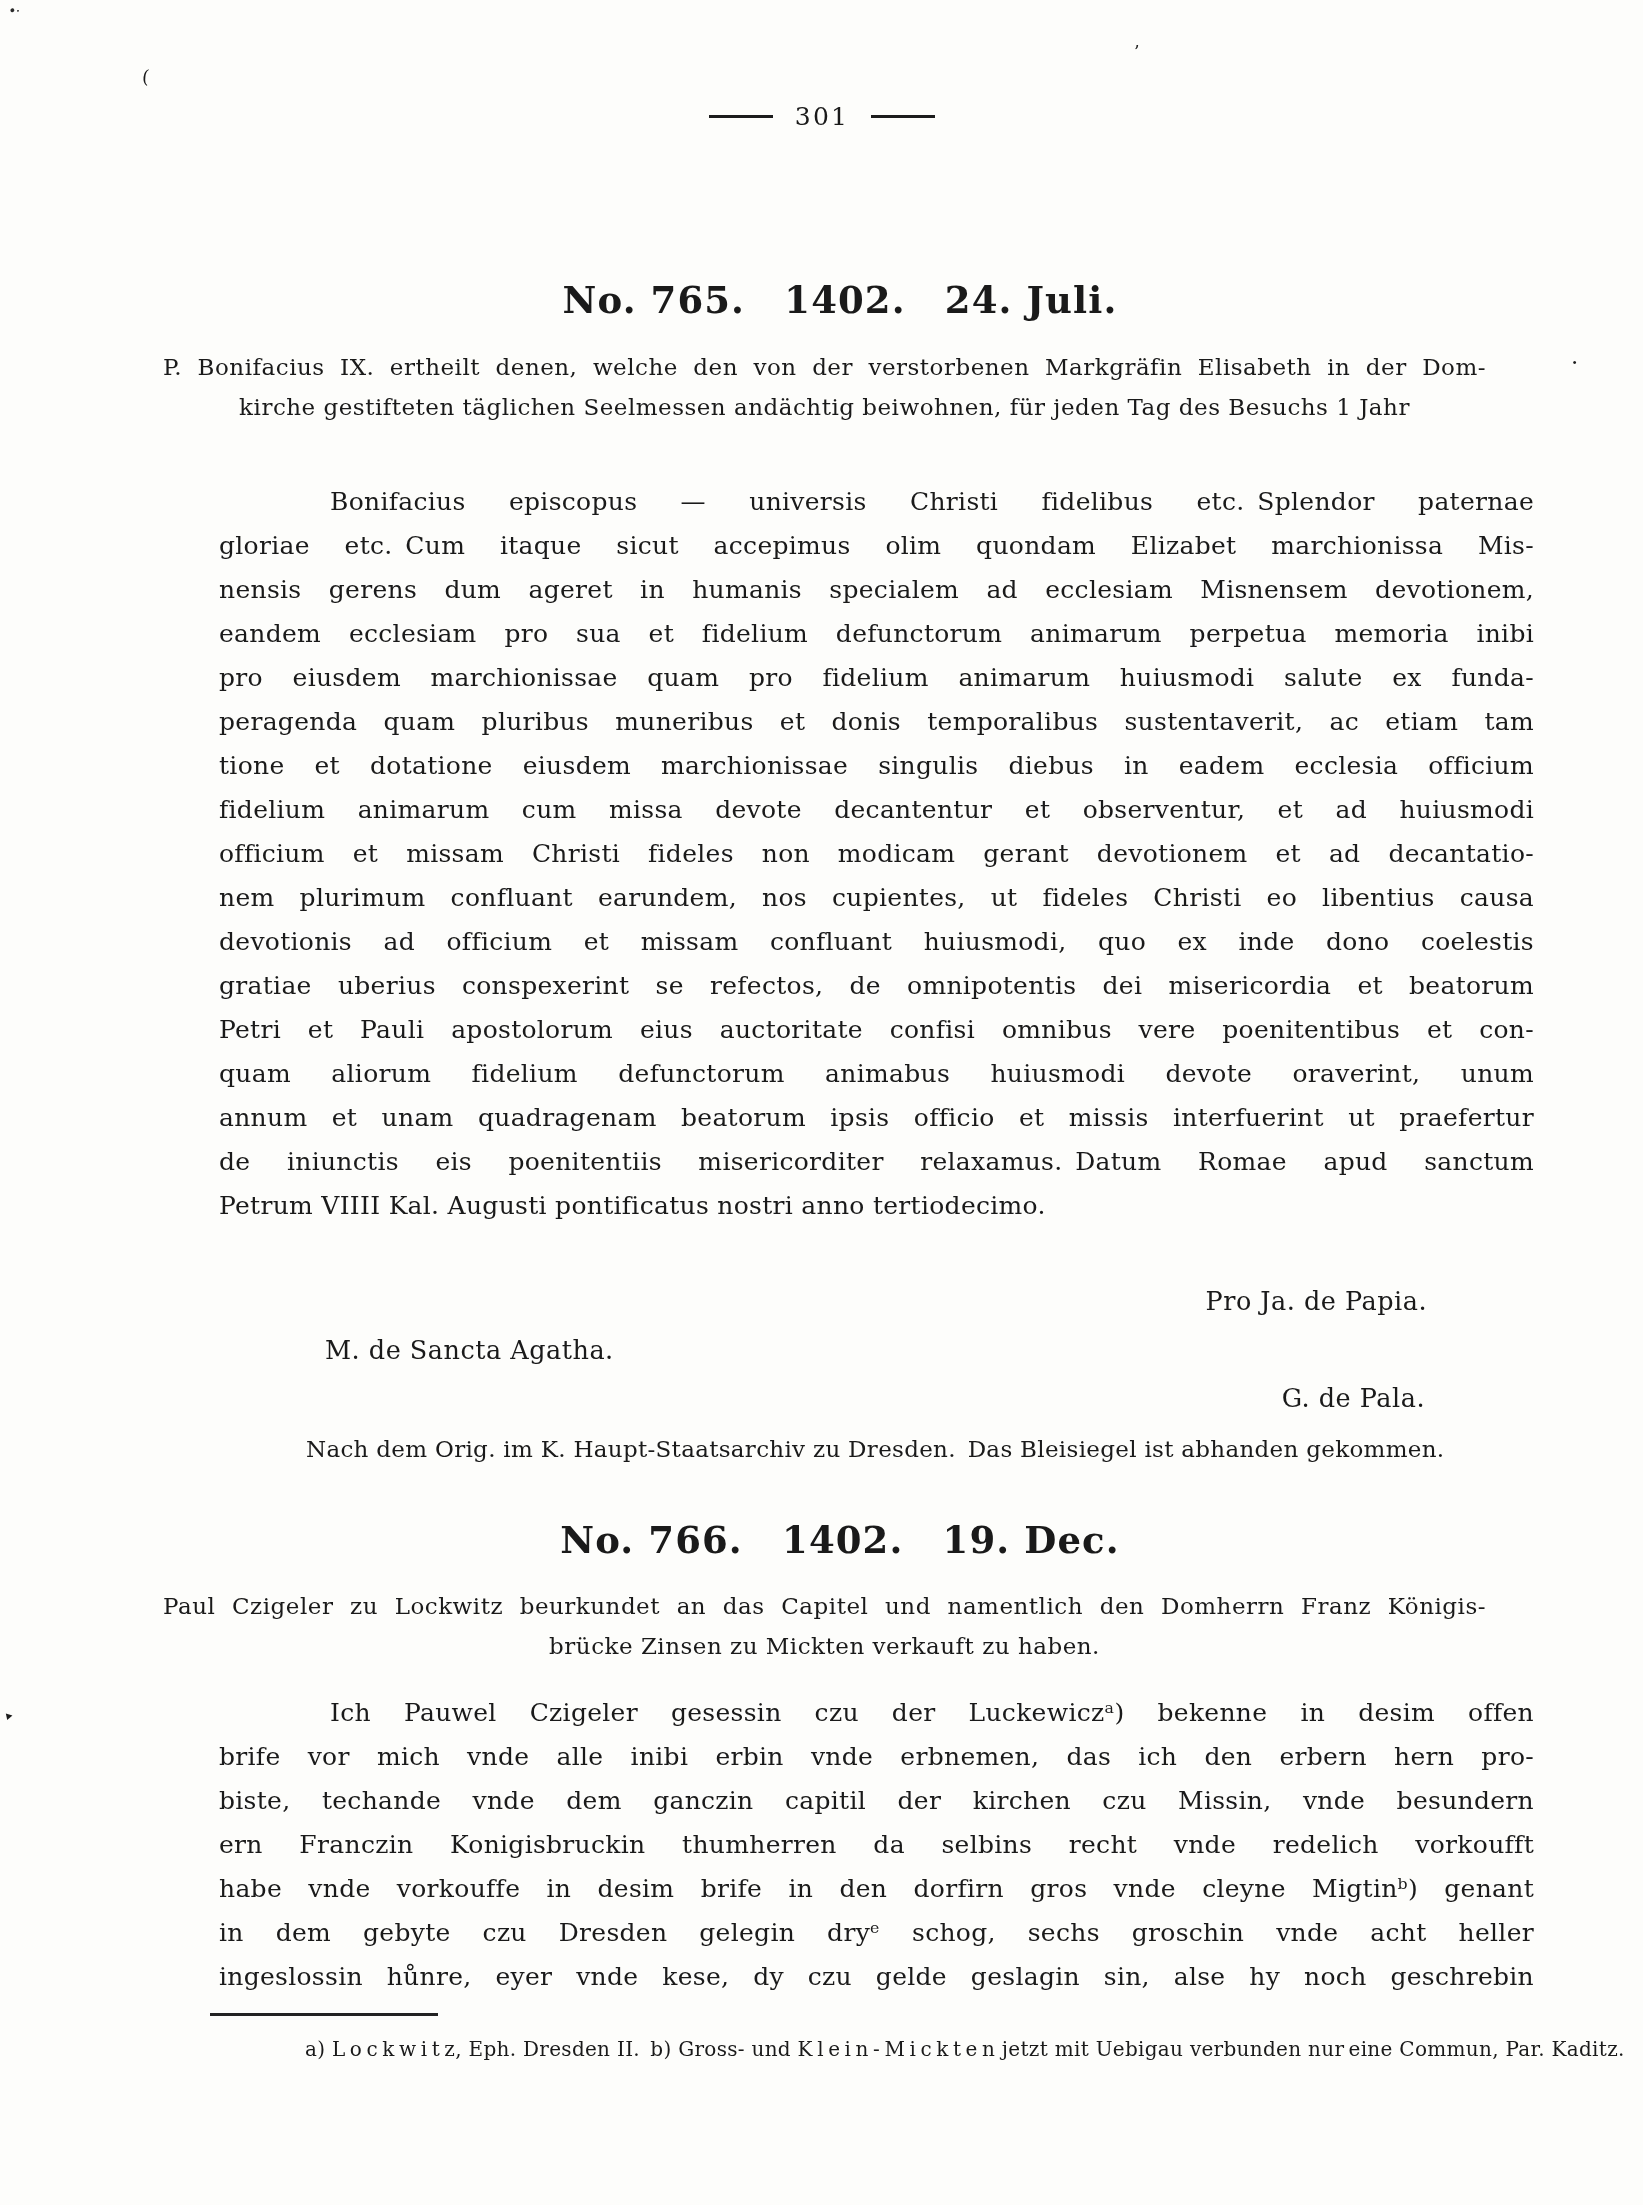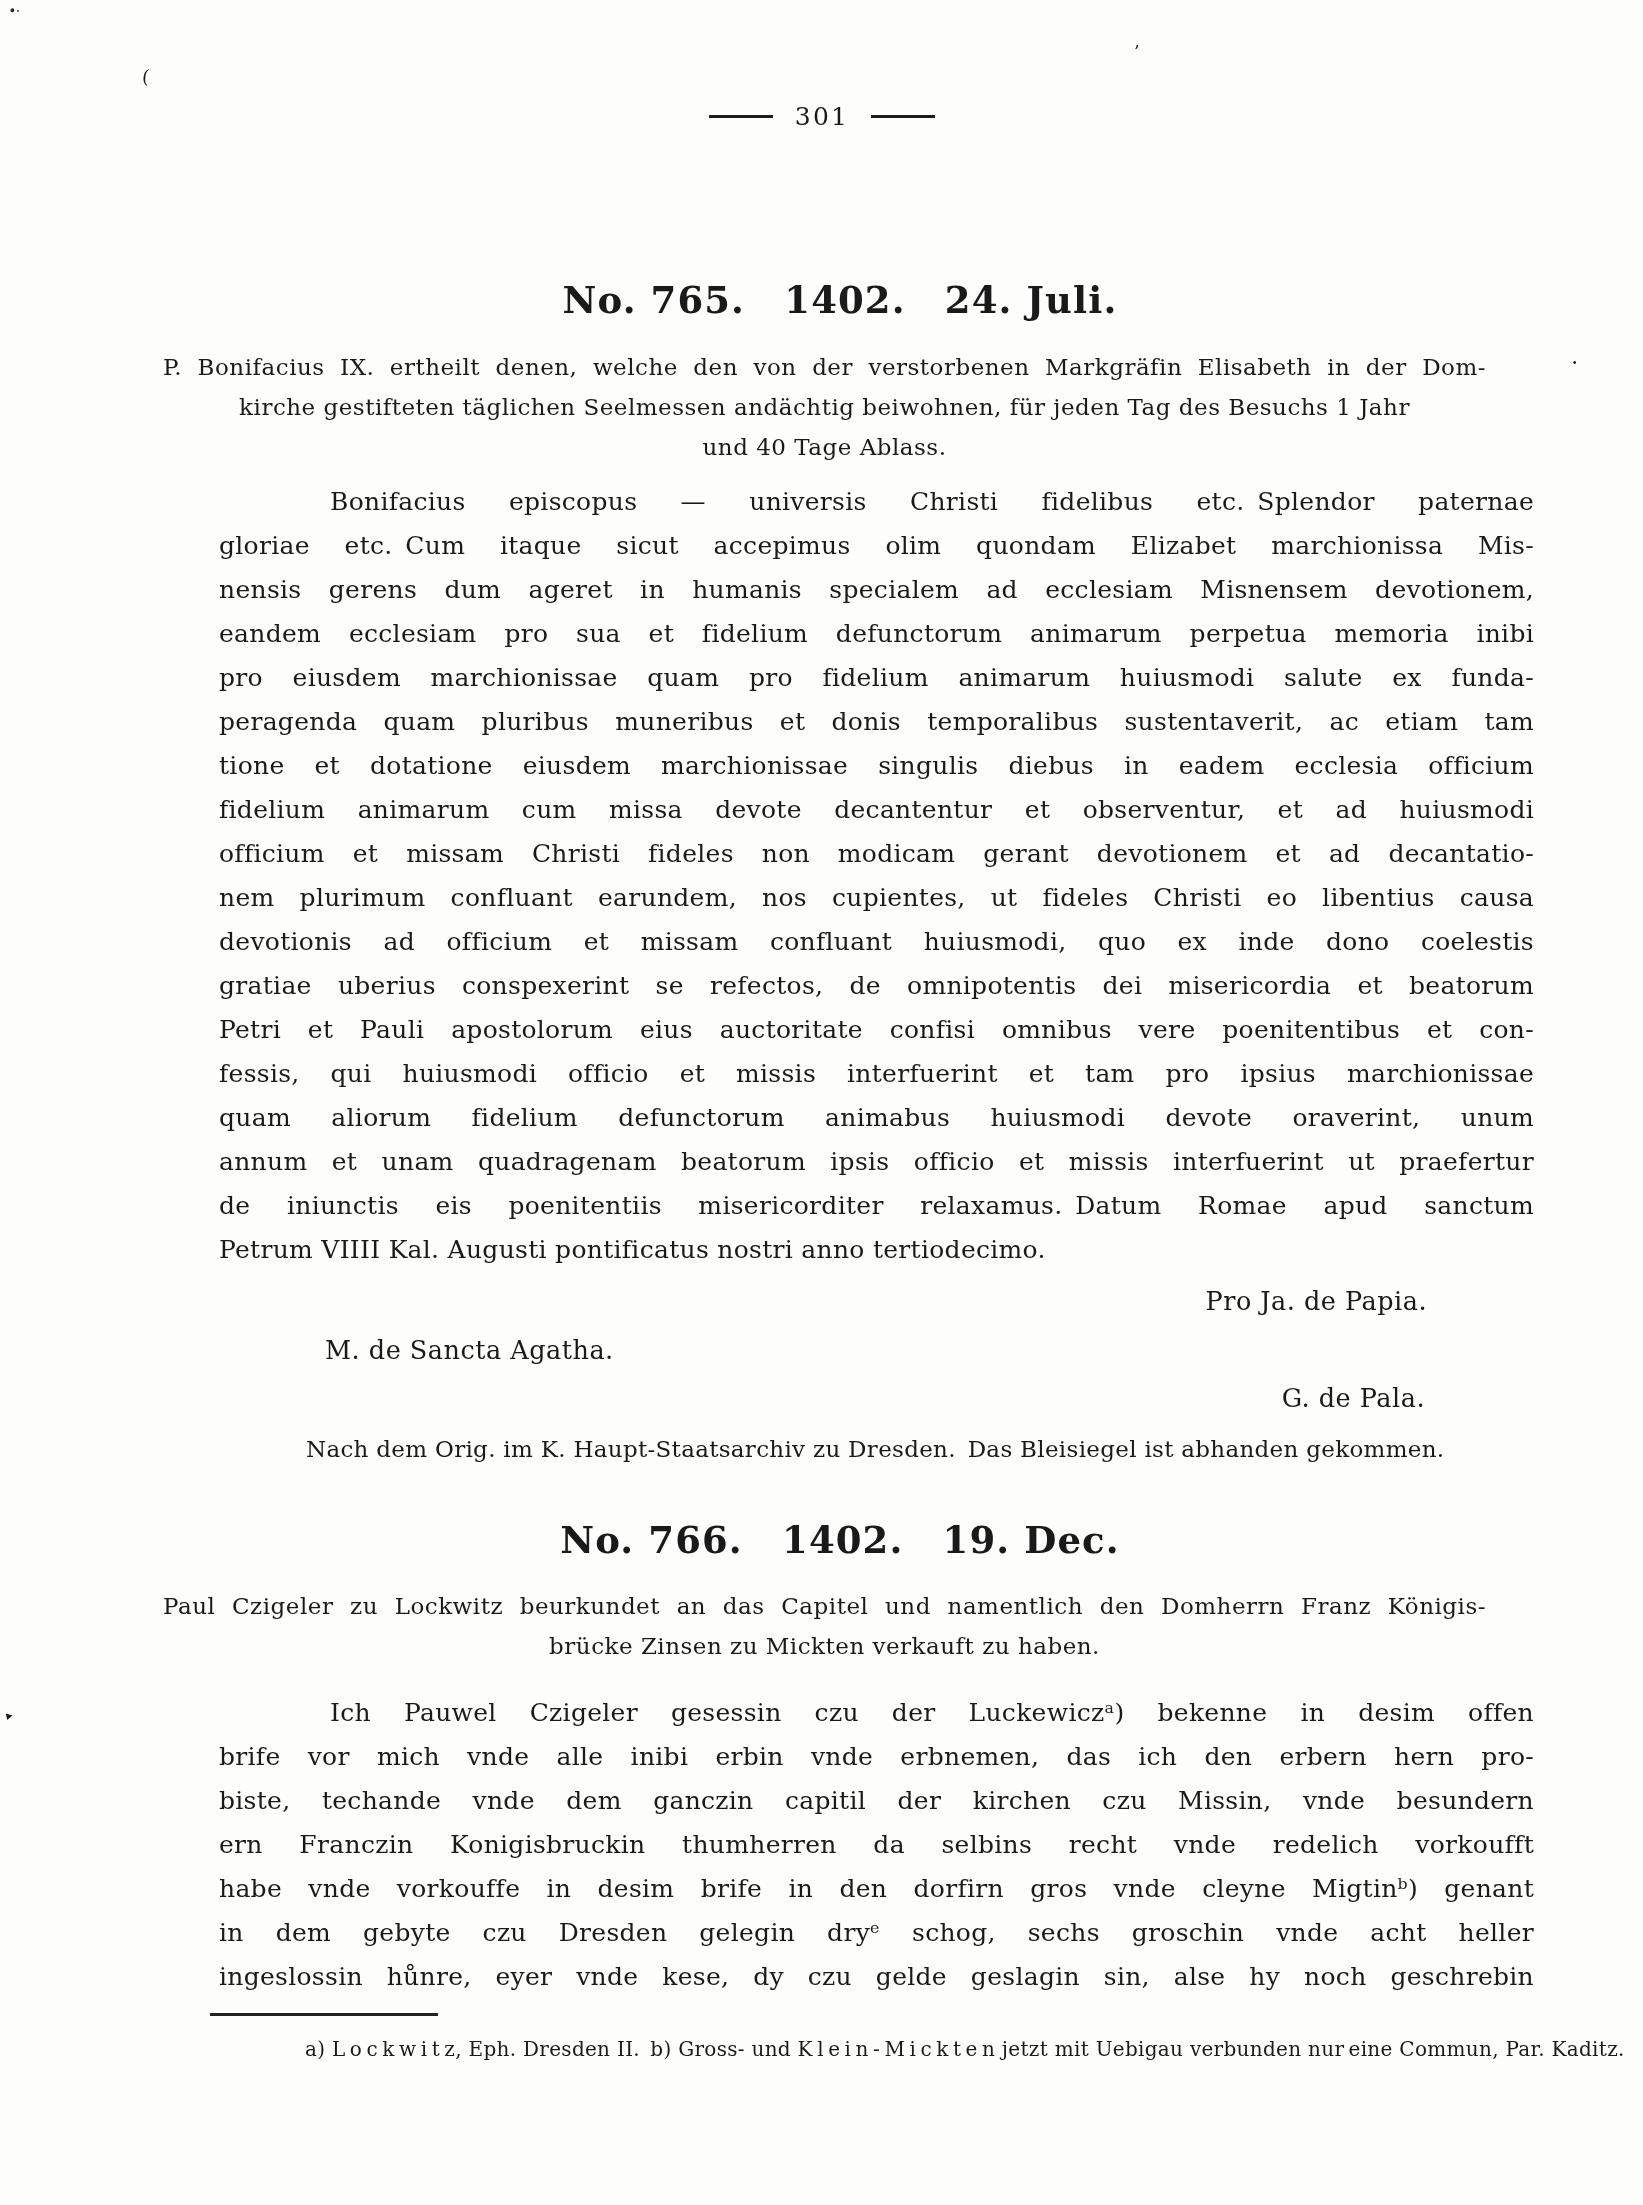--- a/index.html
+++ b/index.html
@@ -80,38 +80,36 @@
     <span class="hrule"></span>
     <span class="num">301</span>
     <span class="hrule"></span>
   </div>
 
   <h1 class="title" id="title765">No. 765.  1402.  24. Juli.</h1>
 
   <div class="summary" id="summary765">
     <div class="sum-just">P. Bonifacius IX. ertheilt denen, welche den von der verstorbenen Markgräfin Elisabeth in der Dom-</div>
     <div class="sum-center">kirche gestifteten täglichen Seelmessen andächtig beiwohnen, für jeden Tag des Besuchs 1 Jahr</div>
-    <div class="sum-center">und 40 Tage Ablass.</div>
   </div>
 
   <div class="body-block" id="body765">
     <div class="jline indent">Bonifacius episcopus — universis Christi fidelibus etc. Splendor paternae</div>
     <div class="jline">gloriae etc. Cum itaque sicut accepimus olim quondam Elizabet marchionissa Mis-</div>
     <div class="jline">nensis gerens dum ageret in humanis specialem ad ecclesiam Misnensem devotionem,</div>
     <div class="jline">eandem ecclesiam pro sua et fidelium defunctorum animarum perpetua memoria inibi</div>
     <div class="jline">pro eiusdem marchionissae quam pro fidelium animarum huiusmodi salute ex funda-</div>
     <div class="jline">peragenda quam pluribus muneribus et donis temporalibus sustentaverit, ac etiam tam</div>
     <div class="jline">tione et dotatione eiusdem marchionissae singulis diebus in eadem ecclesia officium</div>
     <div class="jline">fidelium animarum cum missa devote decantentur et observentur, et ad huiusmodi</div>
     <div class="jline">officium et missam Christi fideles non modicam gerant devotionem et ad decantatio-</div>
     <div class="jline">nem plurimum confluant earundem, nos cupientes, ut fideles Christi eo libentius causa</div>
     <div class="jline">devotionis ad officium et missam confluant huiusmodi, quo ex inde dono coelestis</div>
     <div class="jline">gratiae uberius conspexerint se refectos, de omnipotentis dei misericordia et beatorum</div>
     <div class="jline">Petri et Pauli apostolorum eius auctoritate confisi omnibus vere poenitentibus et con-</div>
-    <div class="jline">fessis, qui huiusmodi officio et missis interfuerint et tam pro ipsius marchionissae</div>
     <div class="jline">quam aliorum fidelium defunctorum animabus huiusmodi devote oraverint, unum</div>
     <div class="jline">annum et unam quadragenam beatorum ipsis officio et missis interfuerint ut praefertur</div>
     <div class="jline">de iniunctis eis poenitentiis misericorditer relaxamus. Datum Romae apud sanctum</div>
     <div class="jline no-just">Petrum VIIII Kal. Augusti pontificatus nostri anno tertiodecimo.</div>
   </div>
 
   <div class="sig" id="sig-right-1">Pro Ja. de Papia.</div>
   <div class="sig" id="sig-left">M. de Sancta Agatha.</div>
   <div class="sig" id="sig-right-2">G. de Pala.</div>
 

